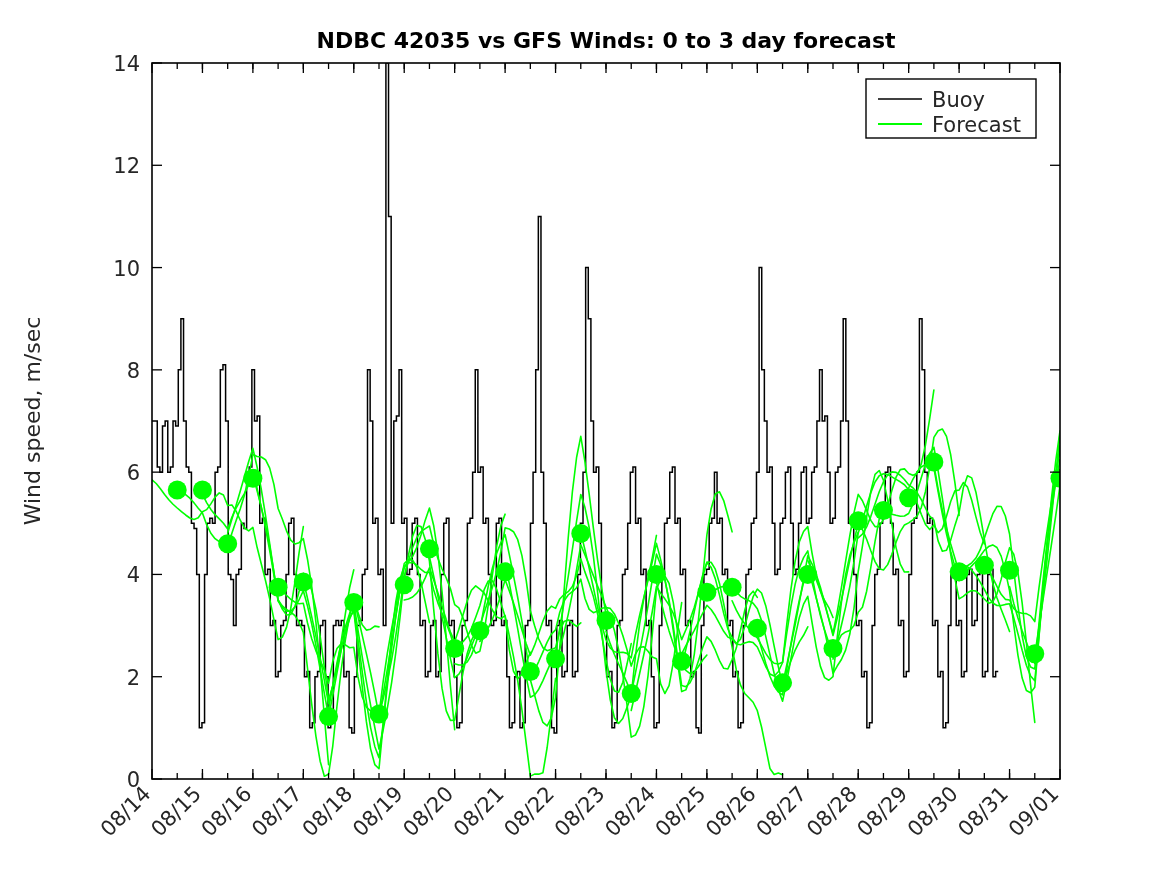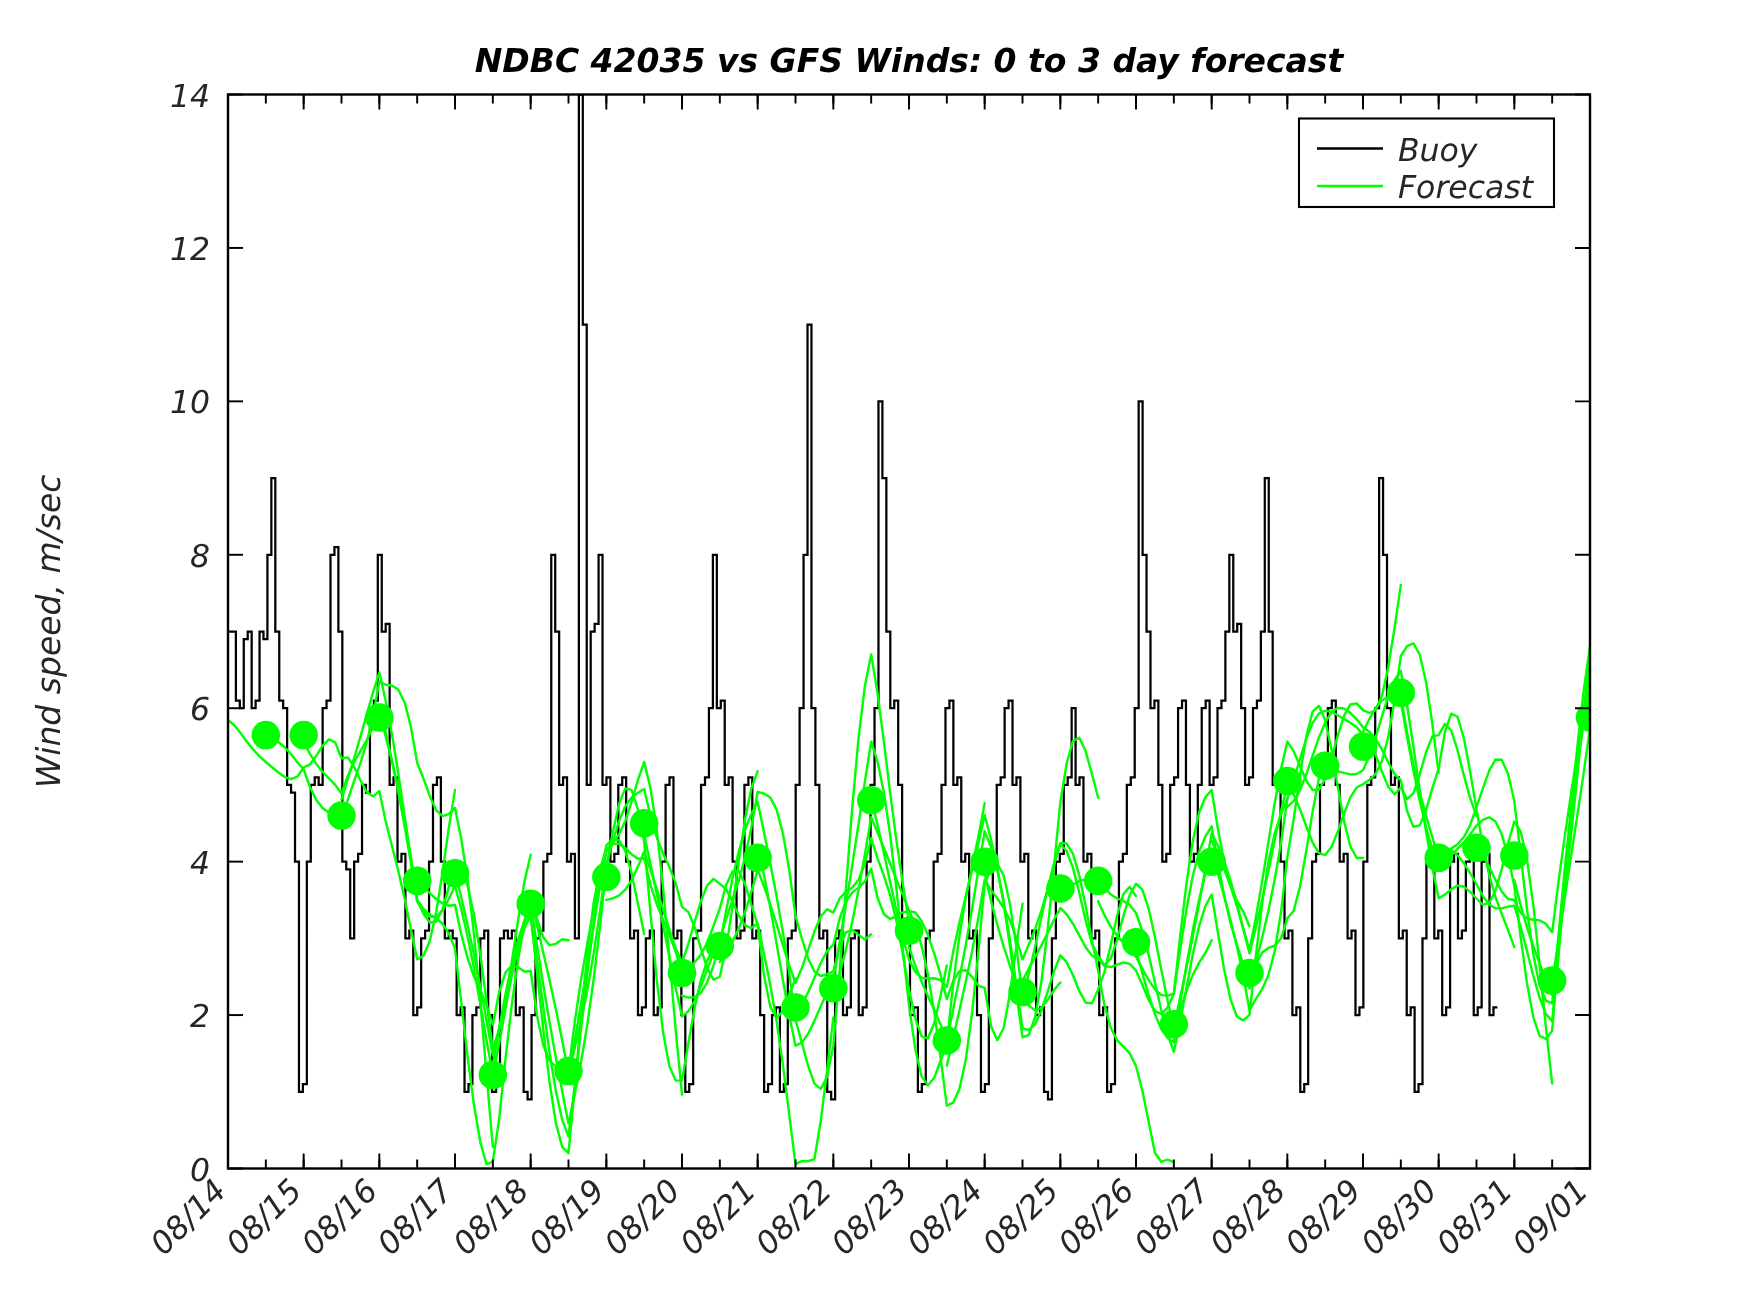--- a/index.html
+++ b/index.html
@@ -11,21 +11,20 @@
     width: 1167px;
     height: 875px;
     font-family: "DejaVu Sans", "Liberation Sans", sans-serif;
     overflow: hidden;
   }
   #figure {
     position: relative;
     width: 1167px;
     height: 875px;
     background: #ffffff;
-    font-style: italic;
   }
   #chart-svg {
     position: absolute;
     left: 0;
     top: 0;
     width: 1167px;
     height: 875px;
   }
   .axis-line {
     fill: none;

